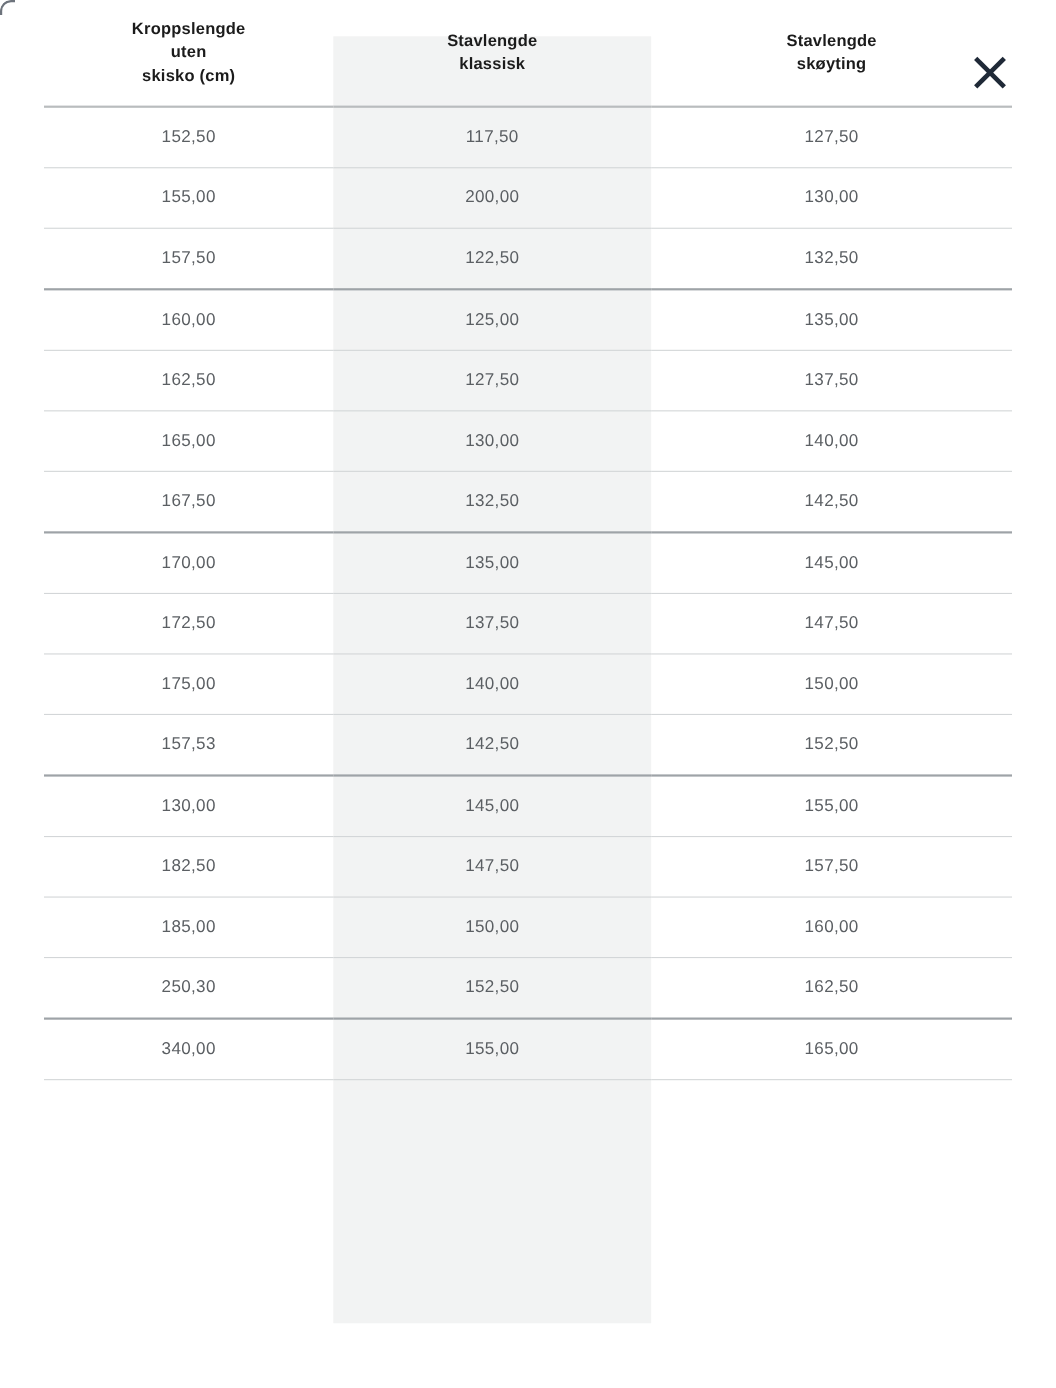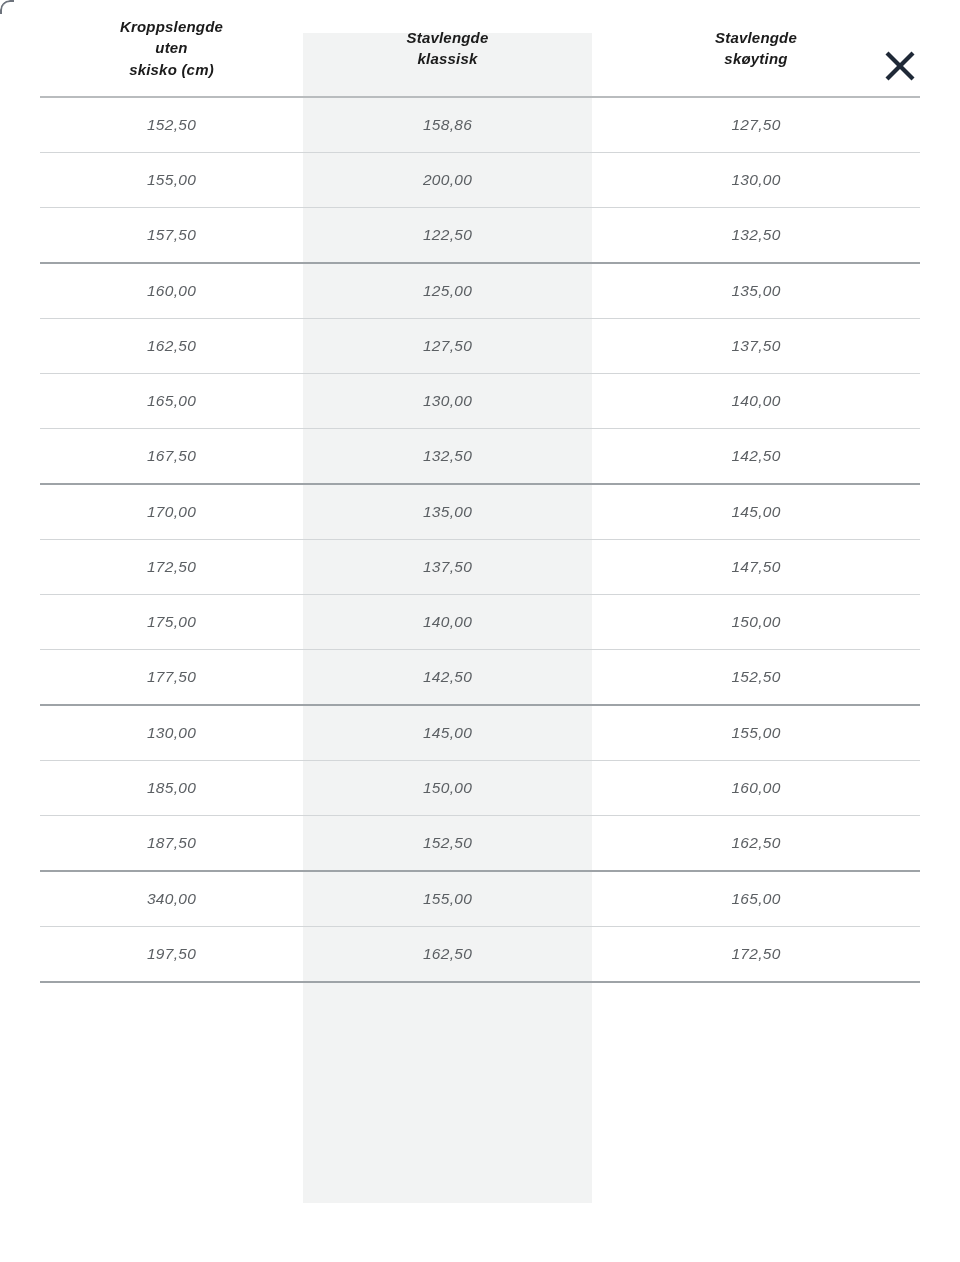--- a/index.html
+++ b/index.html
@@ -57,21 +57,20 @@
     background: #f2f3f3;
     z-index: 0;
   }
 
   #table-wrap {
     position: absolute;
     left: 0;
     top: 0;
     width: 960px;
     z-index: 2;
-    font-style: italic;
   }
 
   table.size-table {
     border-collapse: collapse;
     table-layout: fixed;
     margin-left: 40px;
     width: 880px;
   }
 
   table.size-table col.c1 { width: 263px; }
@@ -168,21 +167,21 @@
             </th>
             <th>
               <span>Stavlengde</span><br>
               <span>skøyting</span>
             </th>
           </tr>
         </thead>
         <tbody id="table-body">
         <tr>
               <td>152,50</td>
-              <td>158,86</td>
+              <td>117,50</td>
               <td>127,50</td>
             </tr>
             <tr>
               <td>155,00</td>
               <td>200,00</td>
               <td>130,00</td>
             </tr>
             <tr class="heavy">
               <td>157,50</td>
               <td>122,50</td>
@@ -217,47 +216,47 @@
               <td>172,50</td>
               <td>137,50</td>
               <td>147,50</td>
             </tr>
             <tr>
               <td>175,00</td>
               <td>140,00</td>
               <td>150,00</td>
             </tr>
             <tr class="heavy">
-              <td>177,50</td>
+              <td>157,53</td>
               <td>142,50</td>
               <td>152,50</td>
             </tr>
             <tr>
               <td>130,00</td>
               <td>145,00</td>
               <td>155,00</td>
             </tr>
             <tr>
+              <td>182,50</td>
+              <td>147,50</td>
+              <td>157,50</td>
+            </tr>
+            <tr>
               <td>185,00</td>
               <td>150,00</td>
               <td>160,00</td>
             </tr>
             <tr class="heavy">
-              <td>187,50</td>
+              <td>250,30</td>
               <td>152,50</td>
               <td>162,50</td>
             </tr>
             <tr>
               <td>340,00</td>
               <td>155,00</td>
               <td>165,00</td>
             </tr>
-            <tr class="heavy">
-              <td>197,50</td>
-              <td>162,50</td>
-              <td>172,50</td>
-            </tr>
           </tbody>
       </table>
     </div>
 
   </div>
 </div>
 
 </body></html>

